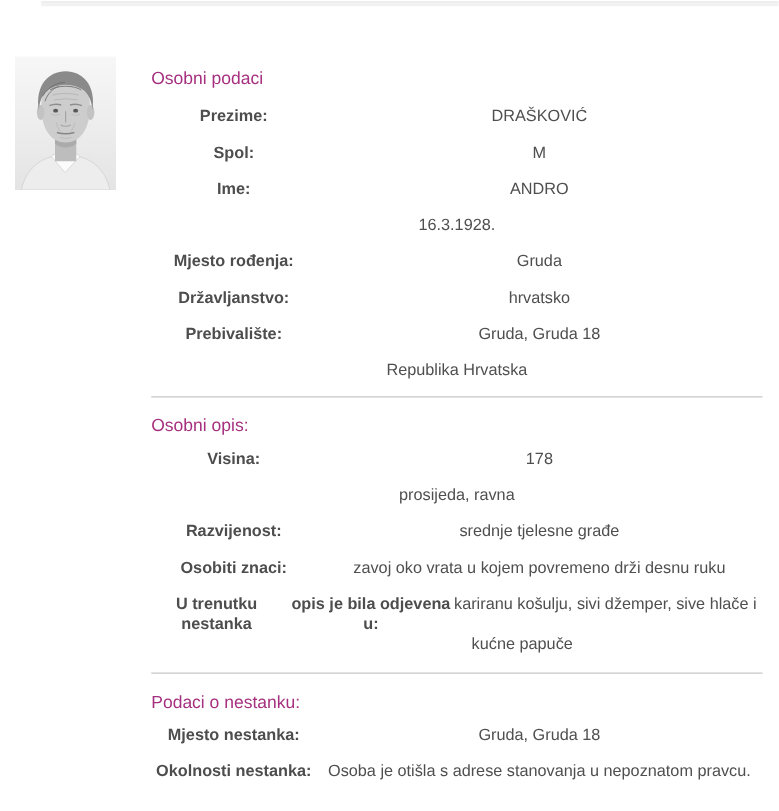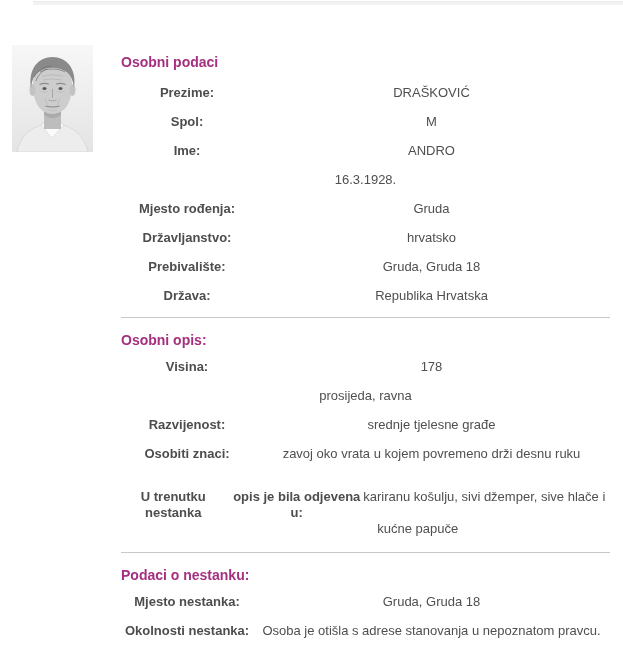--- a/index.html
+++ b/index.html
@@ -35,21 +35,21 @@
   .photo-frame svg { display: block; }
   .content {
     position: absolute;
     left: 121px;
     top: 0;
     width: 489px;
   }
   .section-heading {
     font-size: 14px;
     line-height: 17px;
-    font-weight: 700;
+    font-weight: 400;
     color: #a5307f;
   }
   .h1 { margin-top: 54px; }
   .h2 { margin-top: 14px; }
   .rows { margin-top: 14px; }
   .rows-tight { margin-top: 10px; }
   .row {
     display: flex;
     align-items: flex-start;
     line-height: 16px;
@@ -65,21 +65,21 @@
   .row-value {
     flex: 1;
     color: #4f4f4f;
   }
   .row-multi {
     margin-top: 6px;
     font-size: 13px;
     line-height: 16px;
     margin-bottom: 0;
   }
-  .row-multi .line { display: block; margin-top: 14px; }
+  .row-multi .line { display: block; }
   .row-multi .row-label-inline {
     display: inline-block;
     width: 133px;
     font-weight: 700;
     color: #4d4d4d;
     vertical-align: top;
   }
   .row-multi .lbl { font-weight: 700; color: #4d4d4d; }
   .divider {
     border: none;
@@ -163,21 +163,20 @@
     </div>
     <div class="row">
       <span class="row-label">Državljanstvo:</span>
       <span class="row-value">hrvatsko</span>
     </div>
     <div class="row">
       <span class="row-label">Prebivalište:</span>
       <span class="row-value">Gruda, Gruda 18</span>
     </div>
     <div class="row">
-      <span class="row-label">Država:</span>
       <span class="row-value">Republika Hrvatska</span>
     </div>
   </div>
 
   <hr class="divider div1">
 
   <div class="section-heading h2">Osobni opis:</div>
   <div class="rows rows-tight">
     <div class="row">
       <span class="row-label">Visina:</span>

